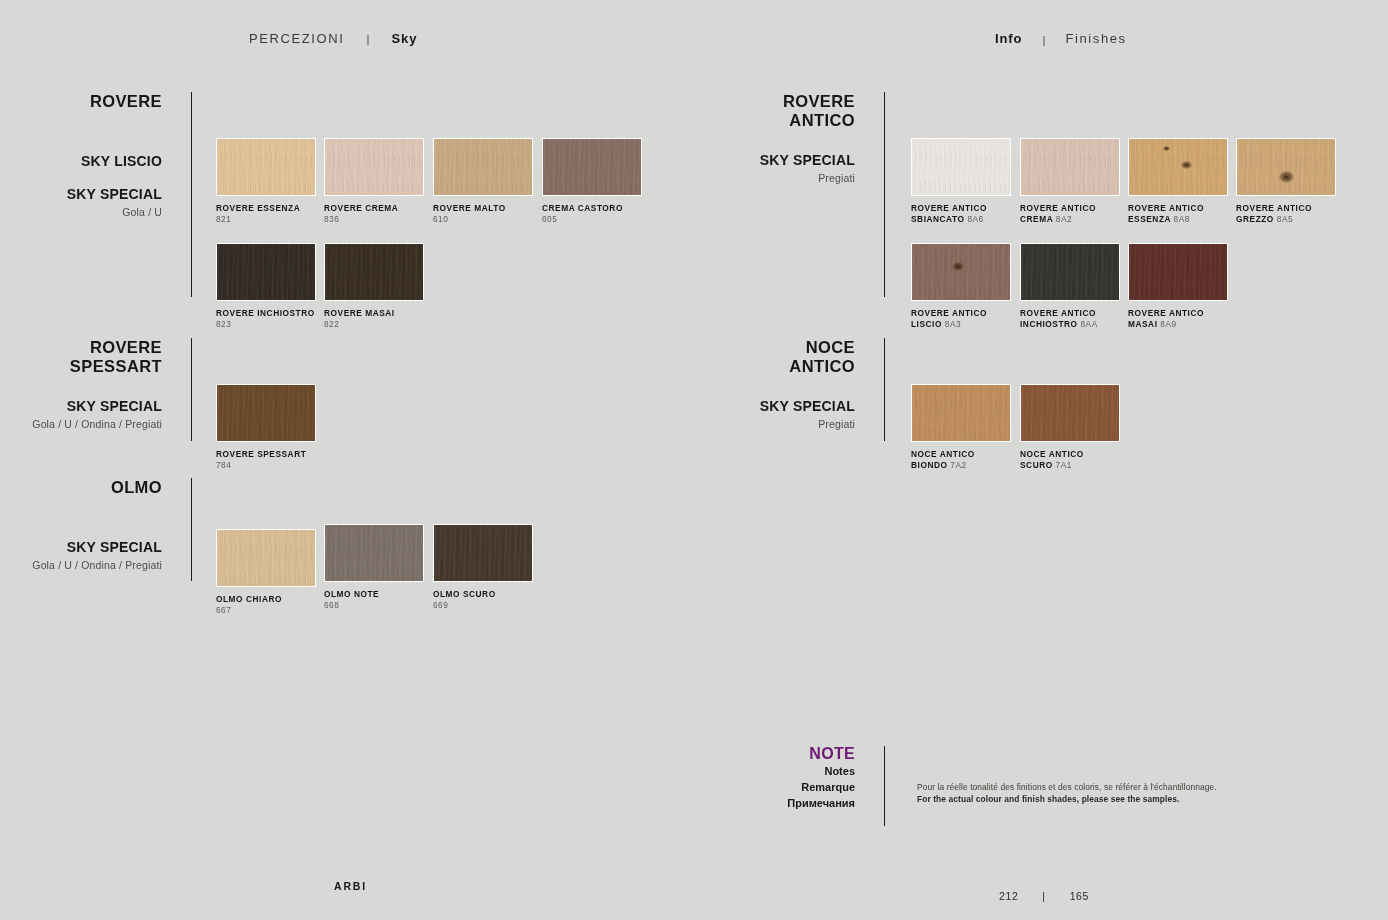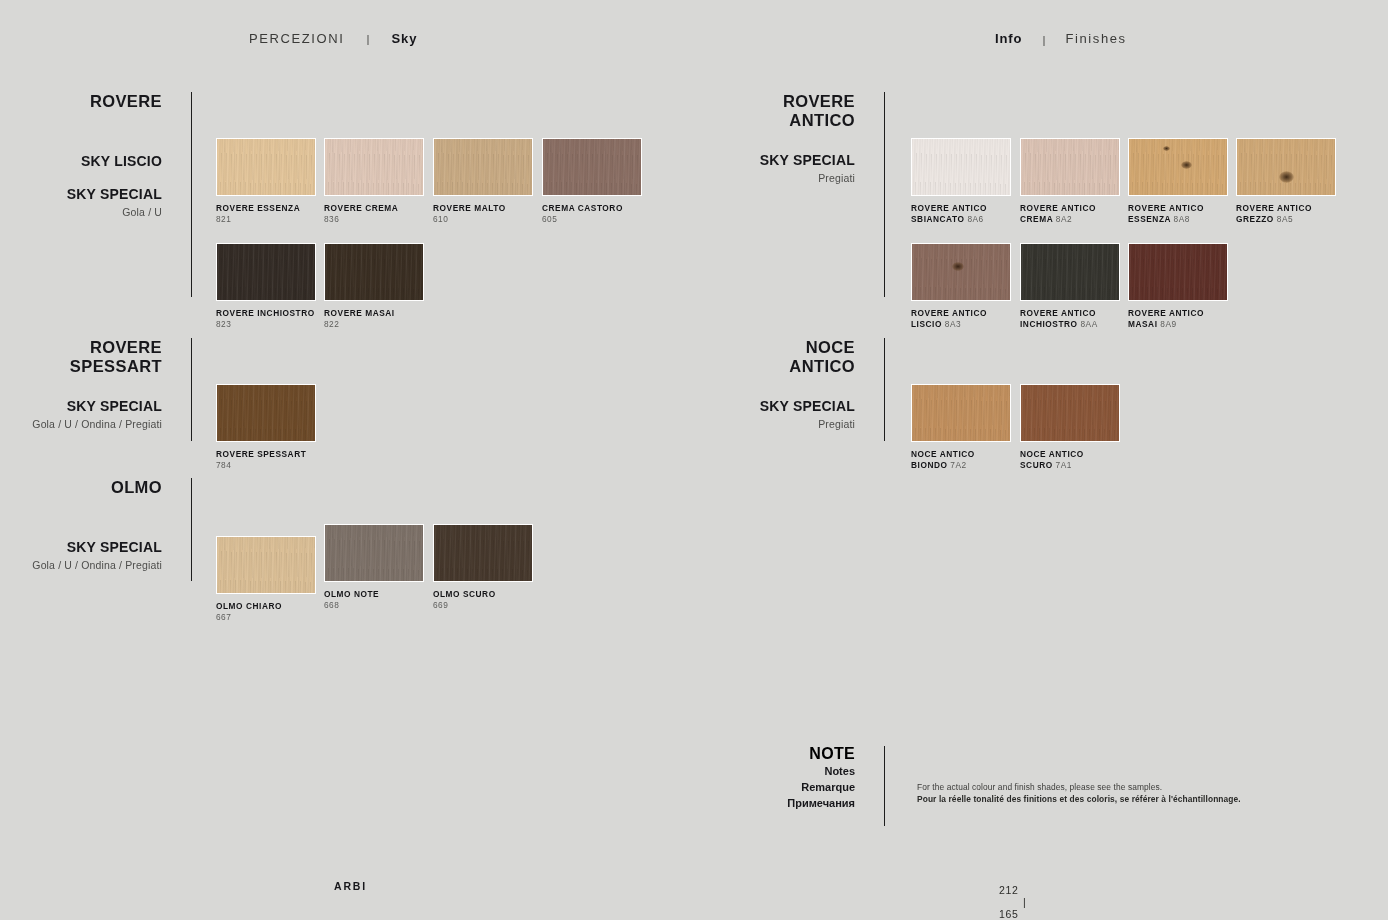--- a/index.html
+++ b/index.html
@@ -68,29 +68,29 @@
     font-size:8.3px;font-weight:bold;letter-spacing:.55px;
     color:#141417;line-height:10.5px;white-space:pre-line;
   }
   .cap .c{font-size:8.3px;color:#5c5c5a;letter-spacing:.5px;line-height:10.5px;}
   .cap .inline{font-size:8.3px;font-weight:bold;letter-spacing:.55px;color:#141417;line-height:10.5px;}
   .cap .inline .code{font-weight:normal;color:#5c5c5a;}
 
   
   .note-block{position:absolute;}
   .note-titles{position:absolute;text-align:right;}
-  .note-titles .t1{font-size:16px;font-weight:bold;letter-spacing:.3px;color:#000000;line-height:19px;}
+  .note-titles .t1{font-size:16px;font-weight:bold;letter-spacing:.3px;color:#701a75;line-height:19px;}
   .note-titles .t2{font-size:11px;font-weight:bold;color:#17171b;line-height:16px;}
   .note-body{position:absolute;font-size:8.4px;color:#3c3c3a;line-height:11.9px;letter-spacing:.1px;}
   .note-body div:last-child{font-weight:bold;color:#2a2a28;}
 
   
   .footer{position:absolute;bottom:0;left:0;width:1388px;height:40px;}
   .brand{position:absolute;left:334px;top:0;font-size:10.5px;font-weight:bold;letter-spacing:1.8px;color:#17171b;}
-  .pages{position:absolute;left:999px;top:4px;display:flex;align-items:flex-start;flex-direction:column;}
+  .pages{position:absolute;left:999px;top:10px;display:flex;align-items:flex-end;}
   .pages span{font-size:10.5px;color:#2b2b29;letter-spacing:.6px;}
   .pages .sep{padding:0 24px;}
 </style>
 </head>
 <body>
 
 <div class="header">
   <div class="hdr-left">
     <span class="hdr-item">PERCEZIONI</span>
     <span class="hdr-sep">|</span>
@@ -320,21 +320,21 @@
 
 <div class="section" style="left:0;top:478px;">
   <div class="sec-label" style="left:0;top:0;width:162px;">
     <div class="sec-title">OLMO</div>
     <div class="sec-sub" style="margin-top:42px;">SKY SPECIAL</div>
     <div class="sec-note">Gola / U / Ondina / Pregiati</div>
   </div>
   <div class="rule" style="left:191px;top:0;height:103px;"></div>
 
   <div class="grid" style="left:216px;top:6px;">
-    <div class="sw" style="left:0;top:12px;">
+    <div class="sw" style="left:0;top:5px;">
       <div class="chip" style="background:#dbbf96;">
           <div class="grain"></div>
           <div class="grain2"></div>
         </div>
       <div class="cap">
         <div class="n">OLMO CHIARO</div>
         <div class="c">667</div>
       </div>
     </div>
     <div class="sw" style="left:108px;top:0;">
@@ -362,22 +362,22 @@
 
 <div class="note-block" style="left:695px;top:744px;">
   <div class="note-titles" style="left:0;top:0;width:160px;">
     <div class="t1">NOTE</div>
     <div class="t2">Notes</div>
     <div class="t2">Remarque</div>
     <div class="t2">Примечания</div>
   </div>
   <div class="rule" style="left:189px;top:2px;height:80px;"></div>
   <div class="note-body" style="left:222px;top:38px;width:430px;">
+    <div>Pour la réelle tonalité des finitions et des coloris, se référer à l'échantillonnage.</div>
     <div>For the actual colour and finish shades, please see the samples.</div>
-    <div>Pour la réelle tonalité des finitions et des coloris, se référer à l'échantillonnage.</div>
   </div>
 </div>
 
 <div class="footer">
   <div class="brand">ARBI</div>
   <div class="pages">
     <span>212</span>
     <span class="sep">|</span>
     <span>165</span>
   </div>

